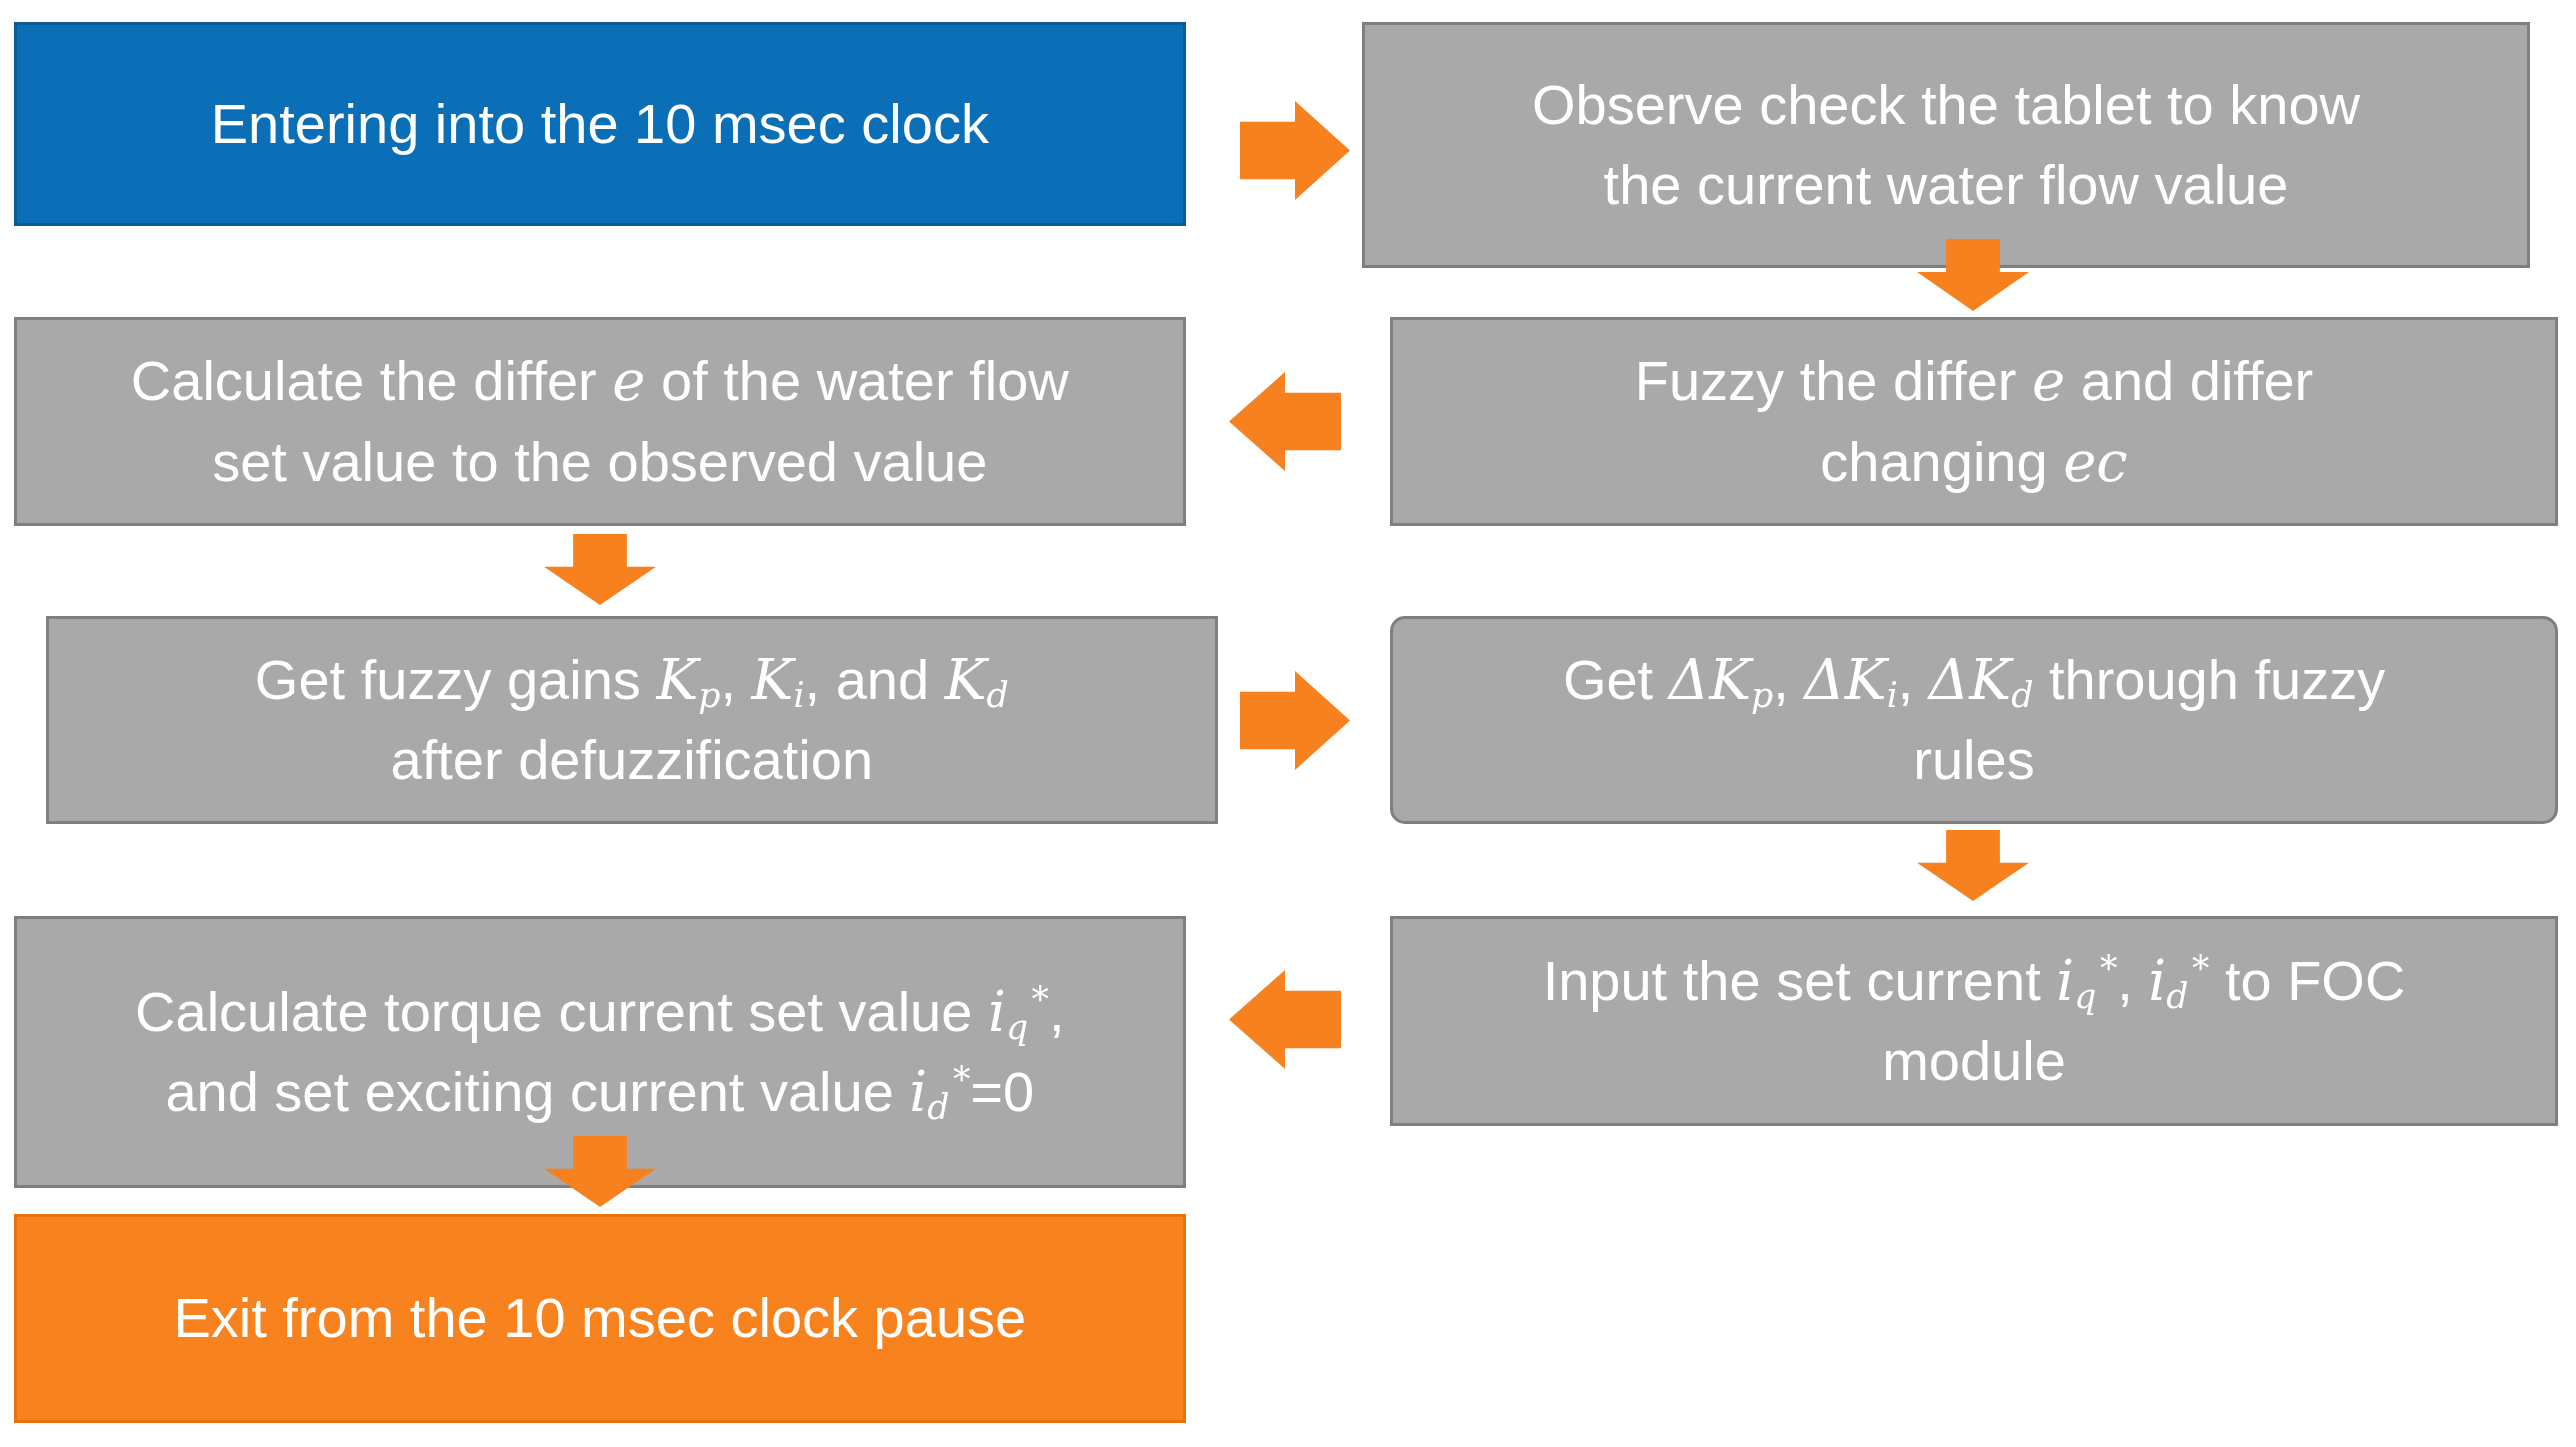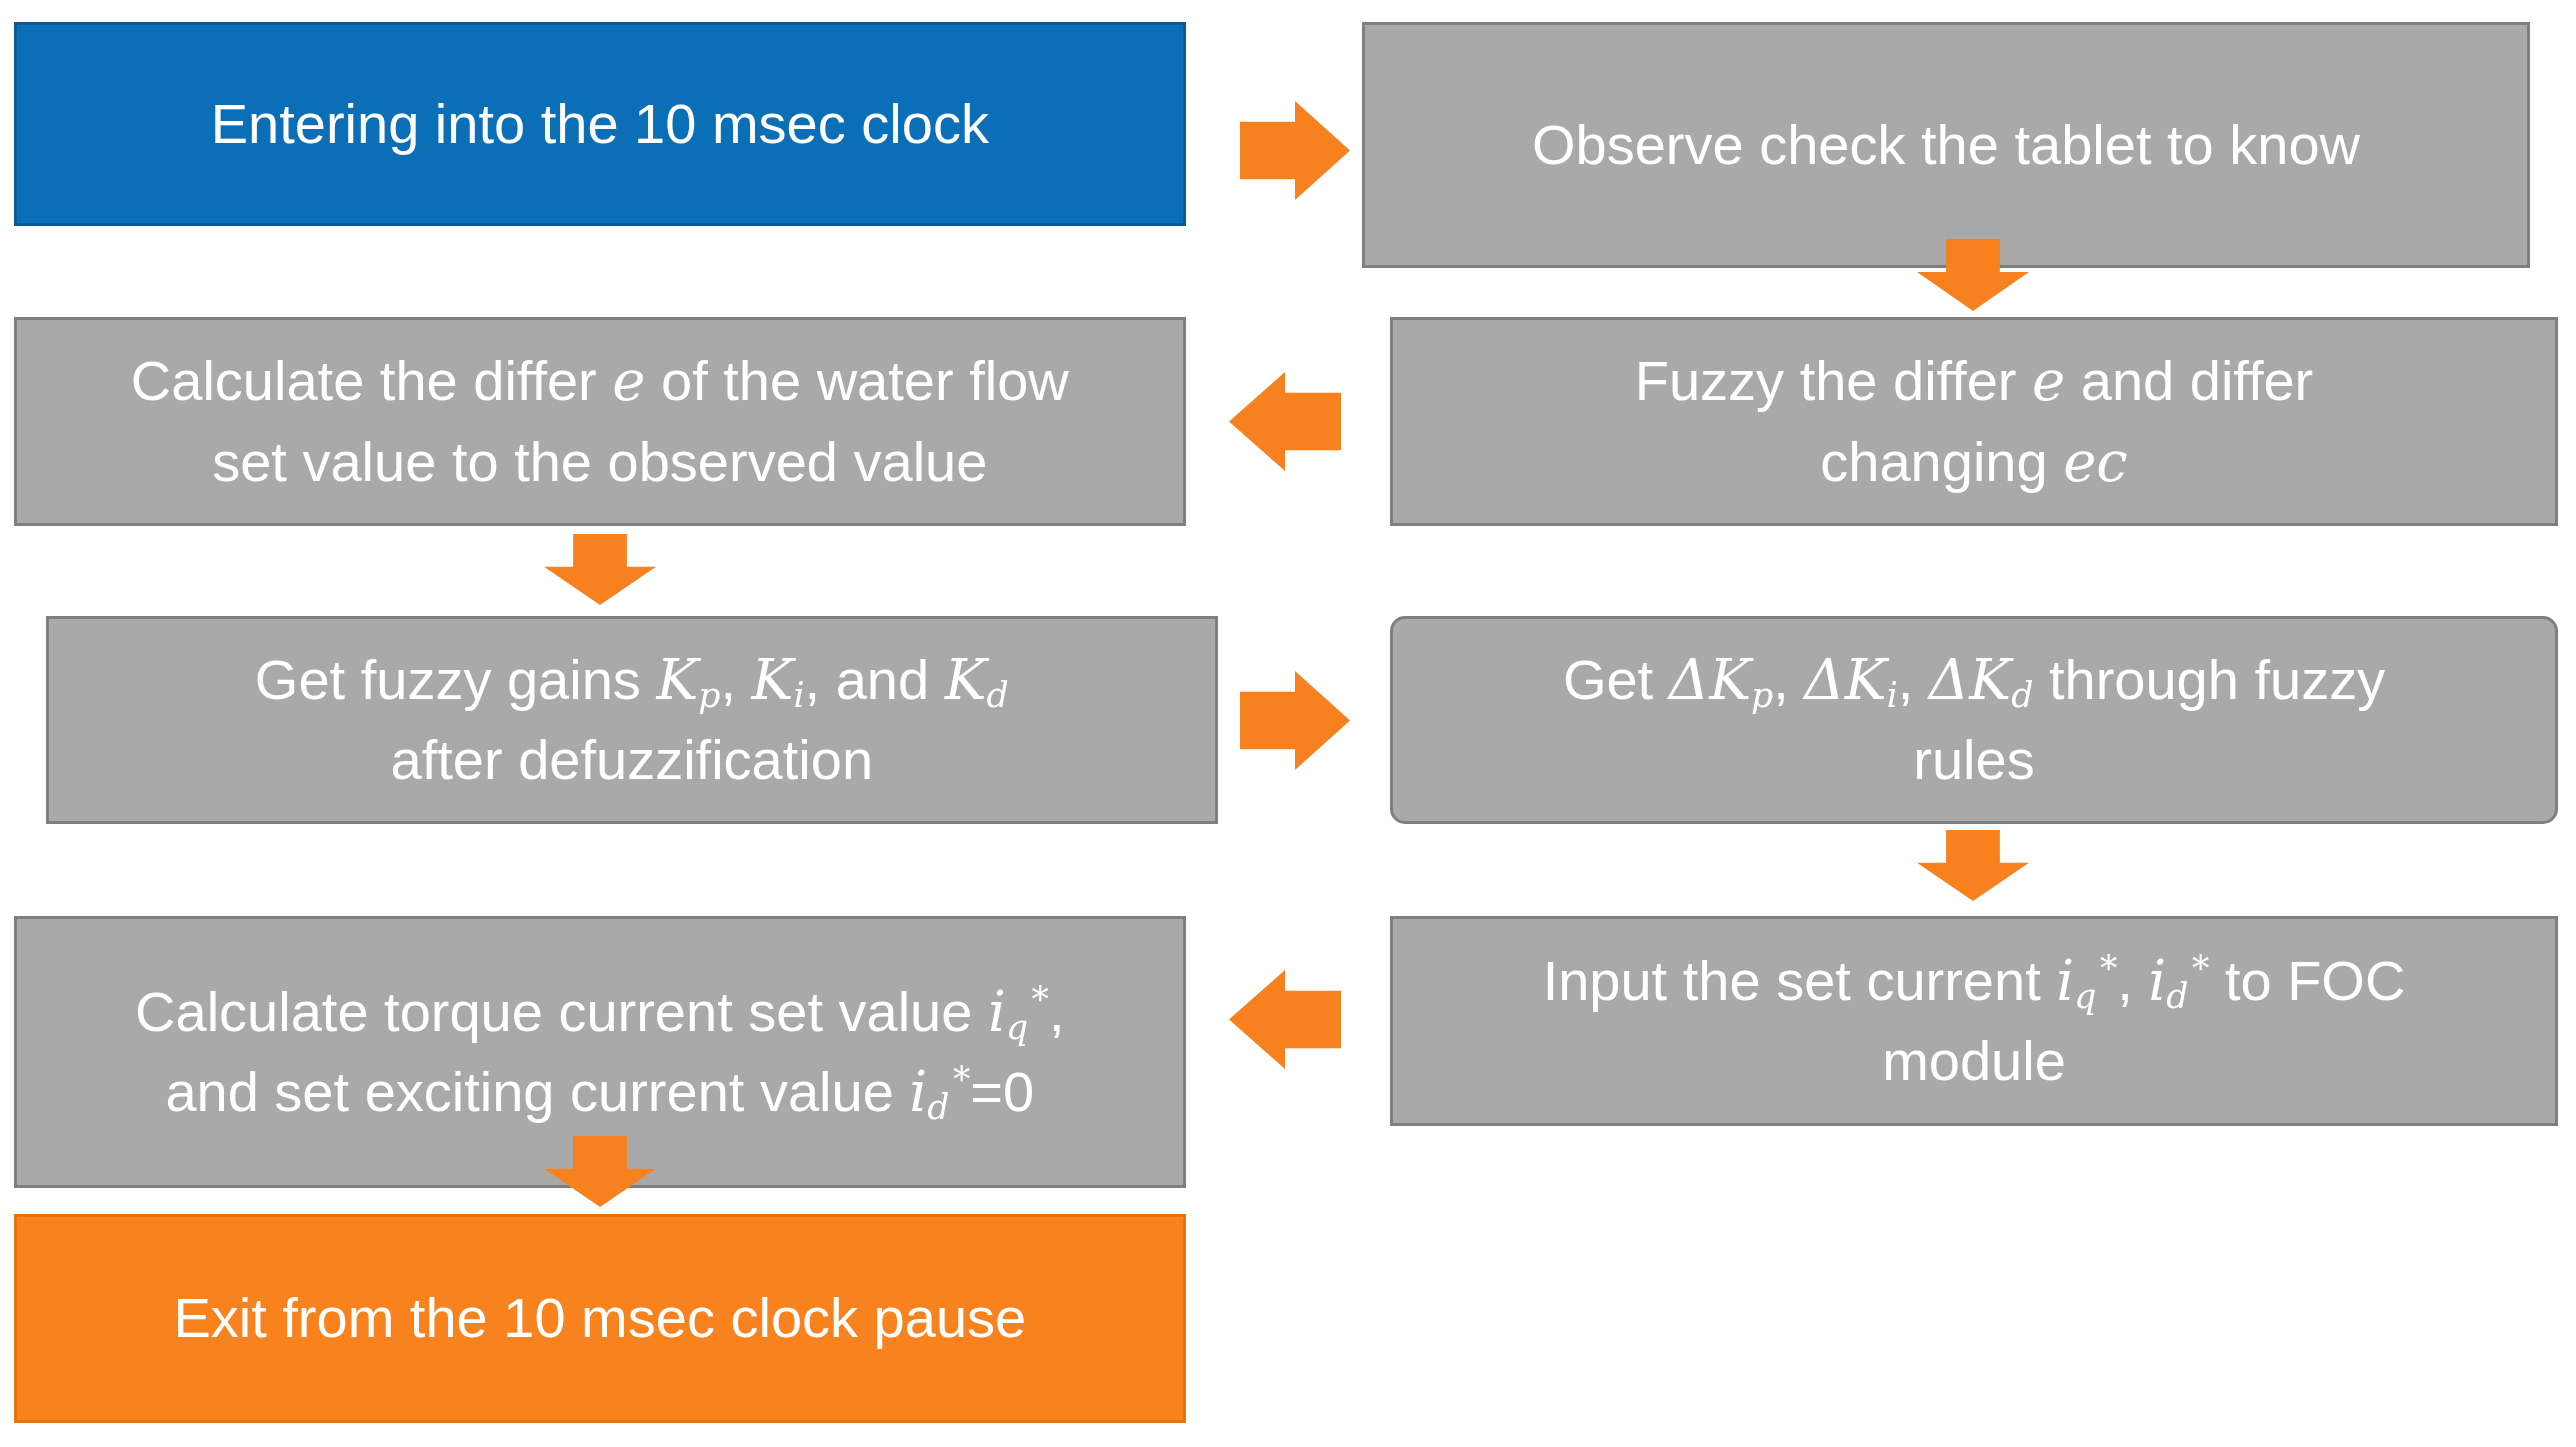--- a/index.html
+++ b/index.html
@@ -83,21 +83,21 @@
 </style>
 </head>
 <body>
 
 <div class="canvas">
 
   <div class="box blue pos-b1">
       <span><span>Entering into the 10 msec clock</span></span>
     </div>
   <div class="box gray pos-b2">
-      <span><span>Observe check the tablet to know</span><br></span>
+      <span><span>Observe check the tablet to know</span><br><span>the current water flow value</span></span>
     </div>
   <div class="box gray pos-b3">
       <span><span>Calculate the differ </span><span class="math">e</span><span> of the water flow</span><br><span>set value to the observed value</span></span>
     </div>
   <div class="box gray pos-b4">
       <span><span>Fuzzy the differ </span><span class="math">e</span><span> and differ</span><br><span>changing </span><span class="math">ec</span></span>
     </div>
   <div class="box gray pos-b5">
       <span><span>Get fuzzy gains </span><span class="math">K</span><span class="msub">p</span><span>, </span><span class="math">K</span><span class="msub">i</span><span>, and </span><span class="math">K</span><span class="msub">d</span><br><span>after defuzzification</span></span>
     </div>

